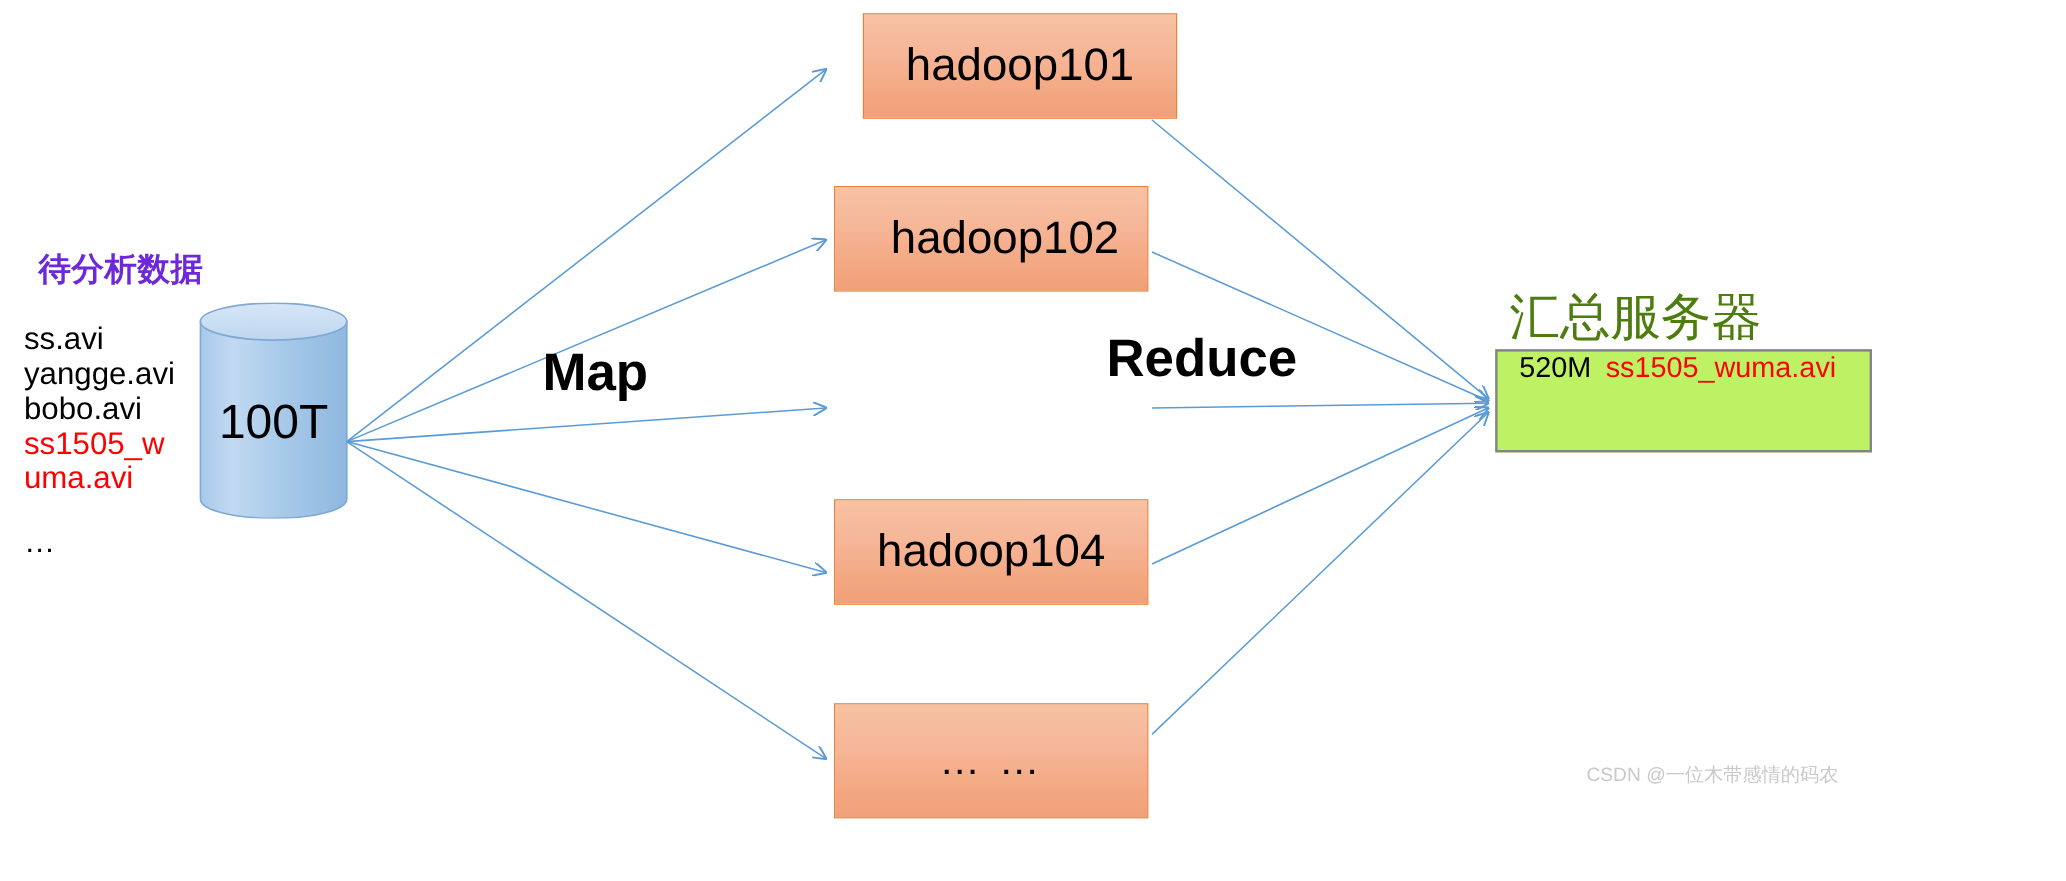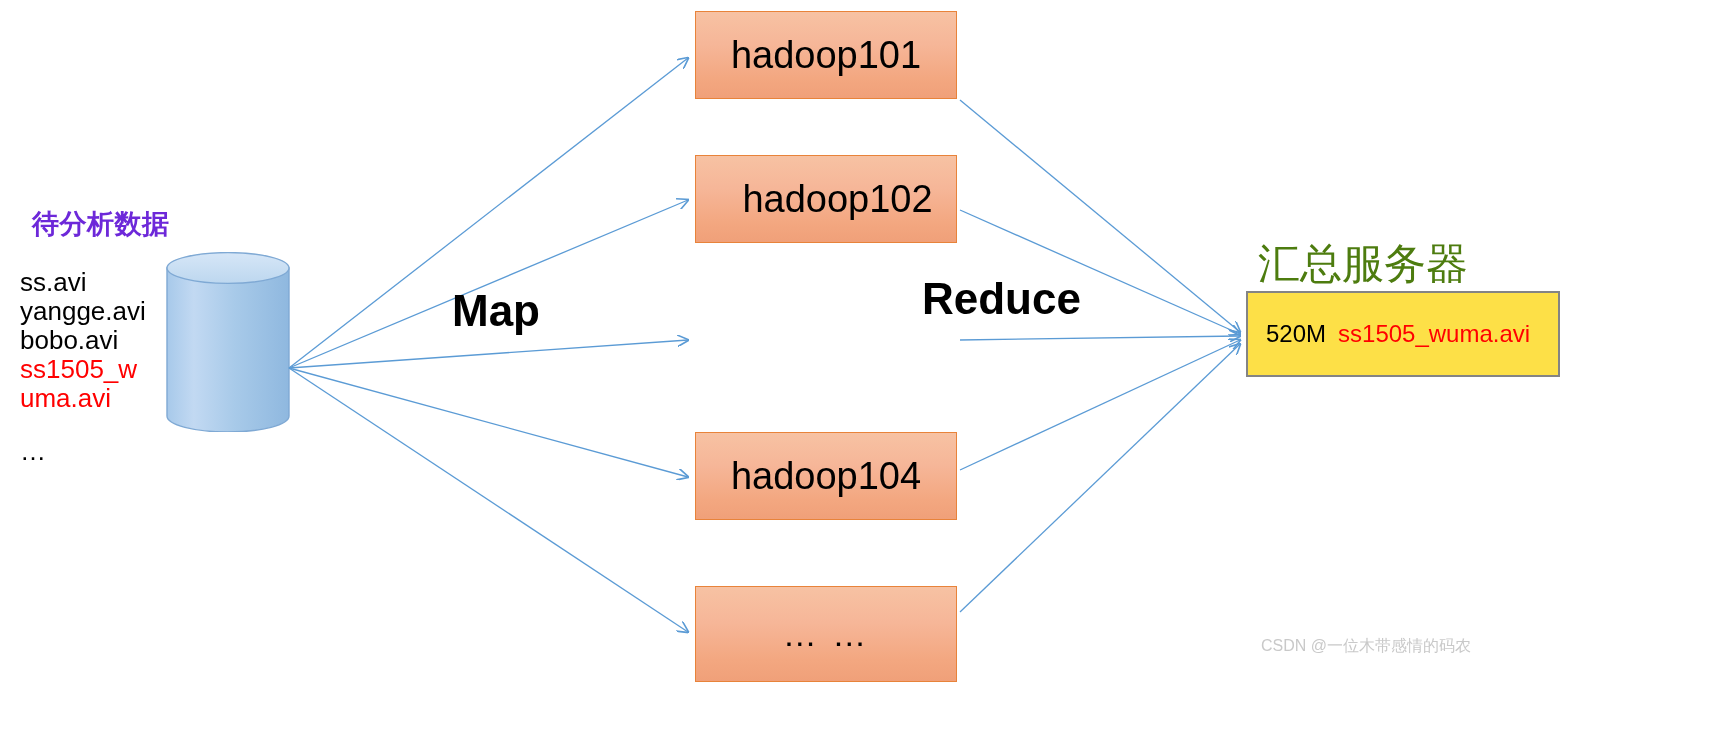--- a/index.html
+++ b/index.html
@@ -80,24 +80,24 @@
     justify-content: center;
     box-sizing: border-box;
   }
   .node-label {
     font-size: 38px;
     color: #000000;
     line-height: 1;
     white-space: nowrap;
   }
   .node-label.dots { font-size: 34px; letter-spacing: 3px; }
-  #node-1 { top: 11px; }
+  #node-1 { top: 11px; margin-left: 24px; }
   #node-2 { top: 155px; padding-left: 23px; }
   #node-3 { top: 296px; }
-  #node-4 { top: 432px; }
+  #node-4 { top: 416px; }
   #node-5 { top: 586px; height: 96px; }
 
   
   .phase-label {
     font-size: 44px;
     font-weight: bold;
     color: #000000;
     white-space: nowrap;
   }
   #phase-map { left: 452px; top: 286px; }
@@ -109,42 +109,41 @@
     top: 236px;
     font-size: 42px;
     color: #4d7c0f;
     white-space: nowrap;
   }
   #summary-box {
     left: 1246px;
     top: 291px;
     width: 314px;
     height: 86px;
-    background: #fde047;
+    background: #bef264;
     border: 2px solid #848484;
     box-sizing: border-box;
     display: flex;
-    align-items: center;
   }
   #summary-size {
     margin-left: 18px;
     font-size: 24px;
     color: #000000;
     white-space: nowrap;
   }
   #summary-file {
     margin-left: 12px;
     font-size: 24px;
     color: #ff0000;
     white-space: nowrap;
   }
 
   
   #watermark {
-    left: 1261px;
+    left: 1322px;
     top: 636px;
     font-size: 16px;
     color: #c9c9c9;
     white-space: nowrap;
   }
 </style>
 </head>
 <body>
 
 <div id="stage" class="abs">
@@ -168,20 +167,21 @@
         <stop offset="100%" stop-color="#8fb8df"></stop>
       </linearGradient>
       <linearGradient id="cylTop" x1="0" y1="0" x2="0" y2="1">
         <stop offset="0%" stop-color="#d6e6f7"></stop>
         <stop offset="100%" stop-color="#bdd7ef"></stop>
       </linearGradient>
     </defs>
     <path d="M1,16 L1,164 A61,16 0 0 0 123,164 L123,16 Z" fill="url(#cylBody)" stroke="#7fa9d4" stroke-width="1.4"></path>
     <ellipse cx="62" cy="16" rx="61" ry="15.4" fill="url(#cylTop)" stroke="#7fa9d4" stroke-width="1.4"></ellipse>
   </svg>
+  <div id="cylinder-label" class="abs">100T</div>
 
   <svg id="links" class="abs" viewBox="0 0 1722 734">
     <defs>
       <marker id="arrowHead" viewBox="0 0 10 10" refX="9" refY="5" markerWidth="9" markerHeight="9" orient="auto-start-reverse">
         <path d="M 0 0 L 10 5 L 0 10" fill="none" stroke="#5b9bd5" stroke-width="1.4"></path>
       </marker>
     </defs>
     <g stroke="#5b9bd5" stroke-width="1.3" fill="none" marker-end="url(#arrowHead)">
 
       <line x1="289" y1="368" x2="688" y2="58"></line>

